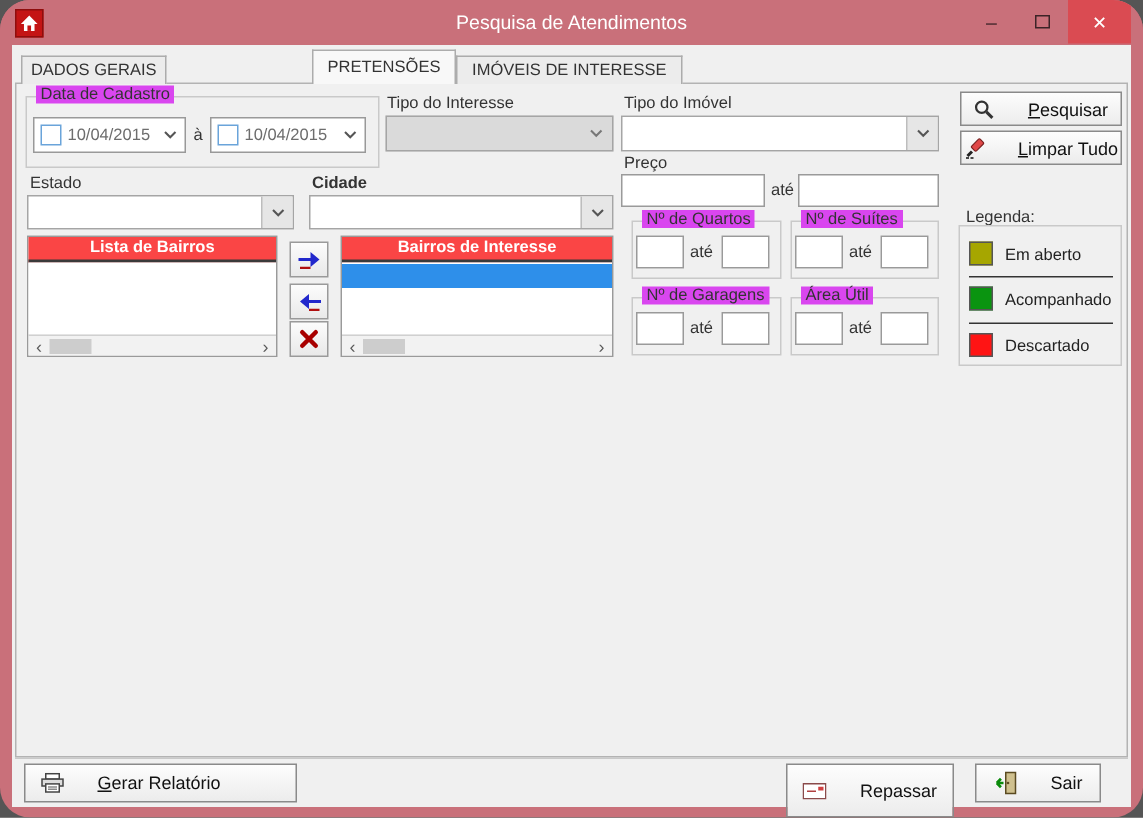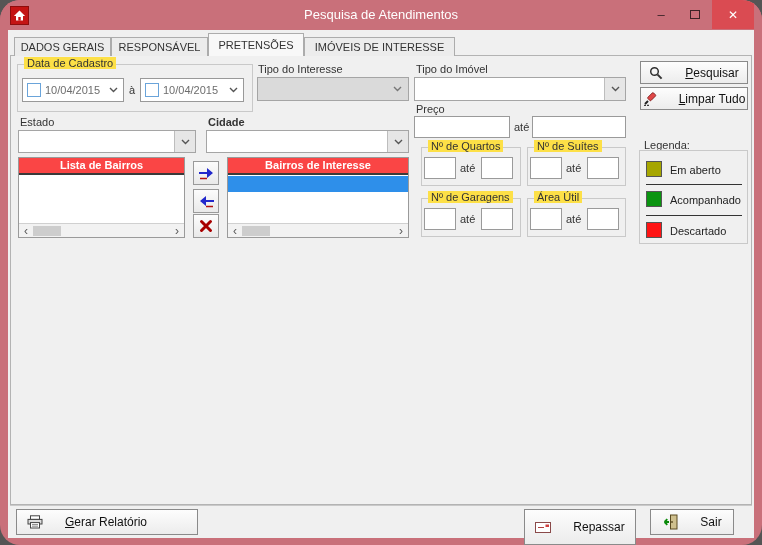--- a/index.html
+++ b/index.html
@@ -21,21 +21,21 @@
   .client{left:8px;top:30px;width:746px;height:508px;background:#f0f0f0;}
 
   
   .tab{height:19px;top:37px;background:#ececec;border:1px solid #acacac;border-bottom:none;display:flex;align-items:center;justify-content:center;color:#333;}
   .tab.active{top:33px;height:23px;background:#f8f8f8;z-index:3;font-size:11px;}
   .tabpage{left:10px;top:55px;width:742px;height:450px;background:#f0f0f0;border:1px solid #b3b3b3;z-index:1;}
 
   
   .filter-panel{left:13px;top:58px;width:619px;height:188px;border:1px solid #bcbcbc;background:#f0f0f0;box-shadow:inset 1px 1px 0 #fdfdfd;}
   .groupbox{border:1px solid #c9c9c9;background:#f0f0f0;}
-  .gb-label{position:absolute;top:-8px;left:6px;background:#fde047;padding:0 3px;color:#333;white-space:nowrap;}
+  .gb-label{position:absolute;top:-8px;left:6px;background:#d946ef;padding:0 3px;color:#333;white-space:nowrap;}
   .field-label{color:#333;white-space:nowrap;}
 
   .datecombo{background:#fff;border:1px solid #999;display:flex;align-items:center;}
   .datecombo .chk{width:14px;height:14px;border:1px solid #6aa4da;background:#fff;margin:0 4px;}
   .datecombo .val{flex:1;color:#6d6d6d;}
   .combo{border:1px solid #a5a5a5;background:#fff;display:flex;}
   .combo .body{flex:1;}
   .combo .dd-btn{width:21px;background:#e6e6e6;border-left:1px solid #bdbdbd;display:flex;align-items:center;justify-content:center;}
   .combo.disabled{background:#dadada;}
   .combo.disabled .dd-btn{background:#dadada;border-left:none;}
@@ -110,21 +110,20 @@
     <div class="abs cap-btn btn-min">–</div>
     <div class="abs cap-btn btn-max">
         <span class="maxbox"></span>
       </div>
     <div class="abs cap-btn btn-close">✕</div>
   </div>
 
   <div class="abs client"></div>
 
   <div class="abs tab" style="left:14px;width:97px;z-index:2;">DADOS GERAIS</div>
-  <div class="abs tab" style="left:111px;width:97px;z-index:2;">RESPONSÁVEL</div>
   <div class="abs tab active" style="left:208px;width:96px;">PRETENSÕES</div>
   <div class="abs tab" style="left:304px;width:151px;z-index:2;">IMÓVEIS DE INTERESSE</div>
   <div class="abs tabpage"></div>
 
   <div class="abs filter-panel"></div>
 
   <div class="abs groupbox" style="left:17px;top:64px;width:236px;height:48px;z-index:2;">
     <span class="gb-label">Data de Cadastro</span>
   </div>
   <div class="abs datecombo" style="left:22px;top:78px;width:102px;height:24px;z-index:2;">

